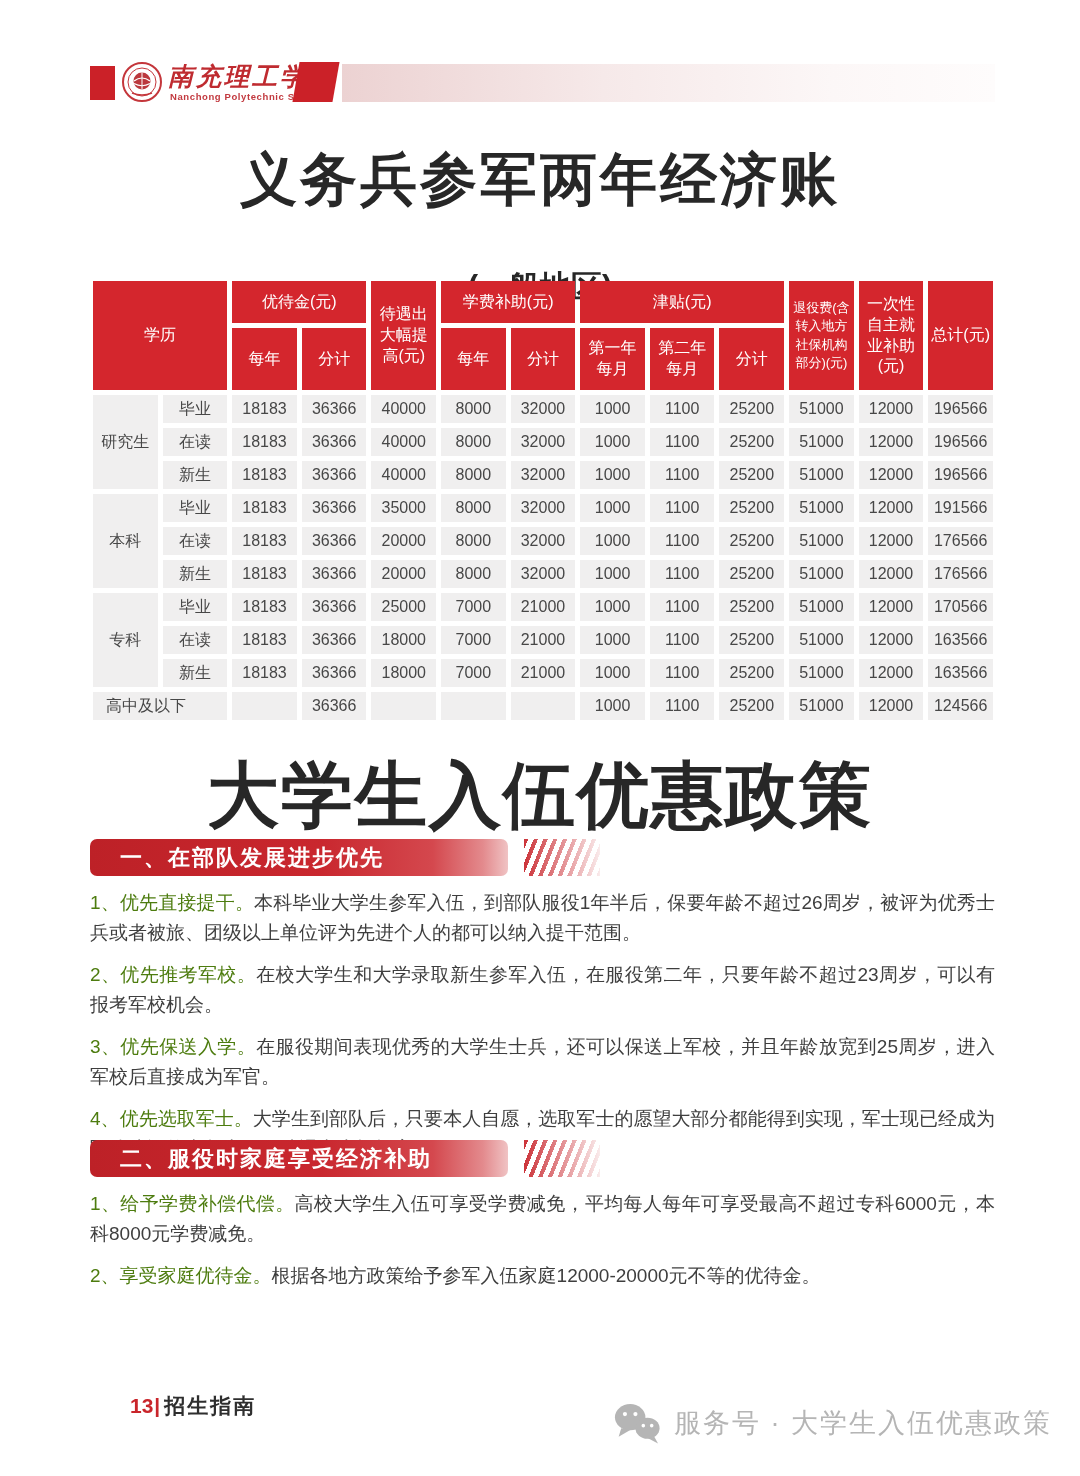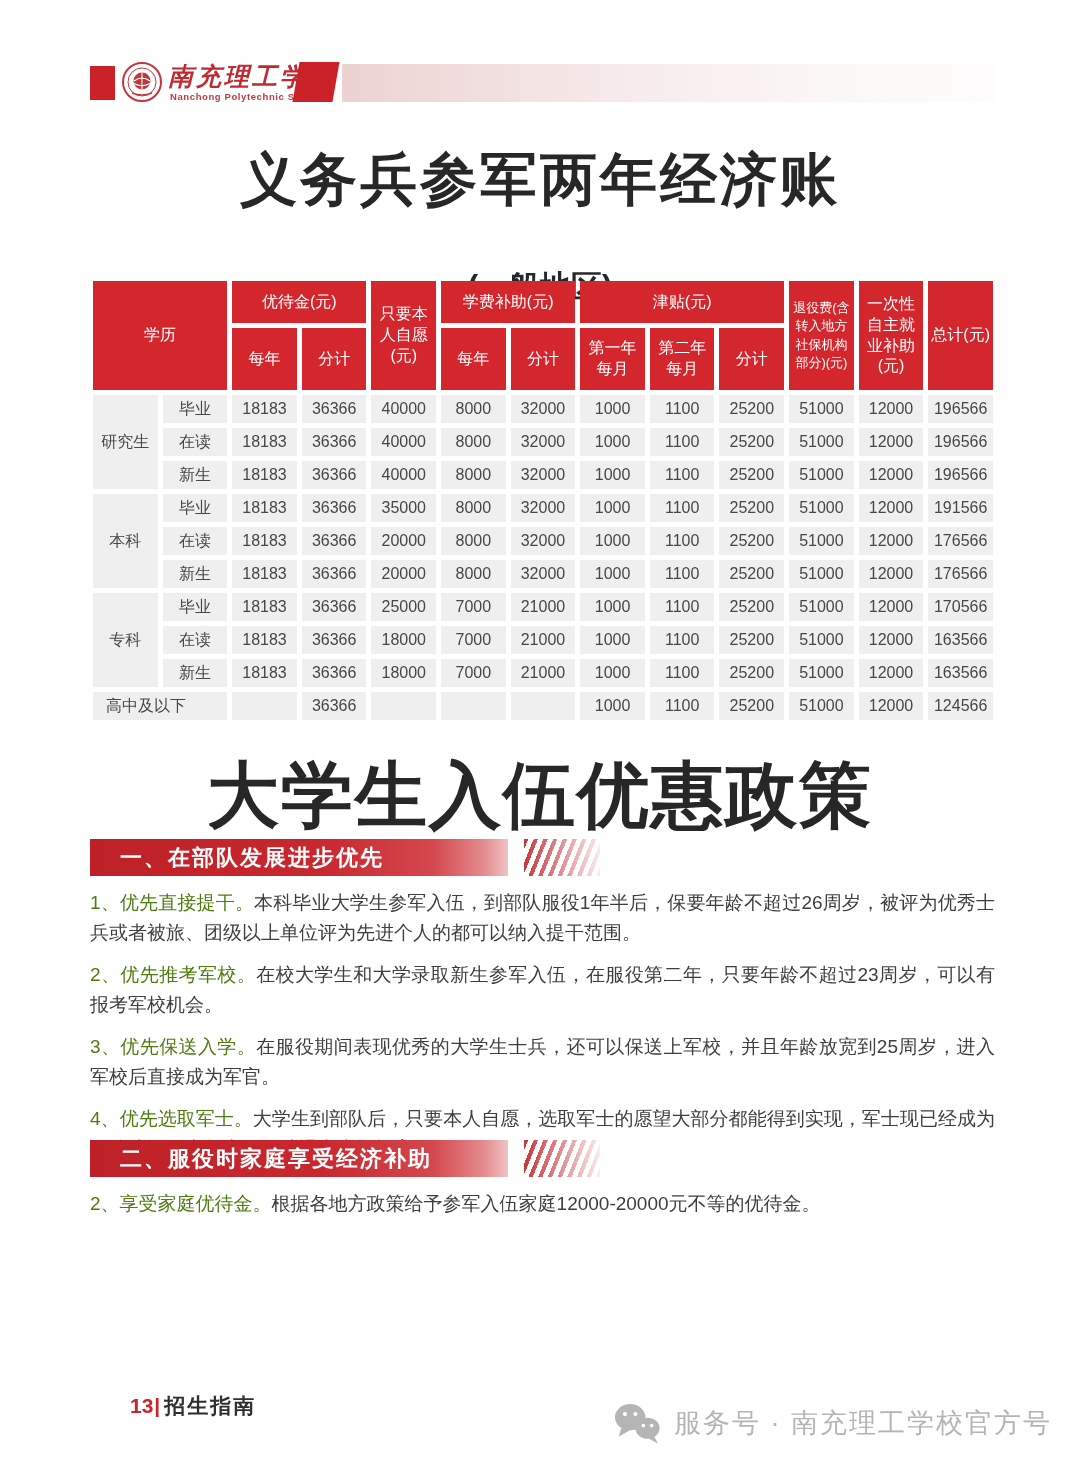--- a/index.html
+++ b/index.html
@@ -36,21 +36,21 @@
   table.econ tbody td { background:#f0efef; color:#474747; font-size:16px; height:28px; }
   table.econ tbody td.span-label { text-align:left; padding-left:13px; }
 
   
   .policy-section { position:absolute; left:90px; width:905px; }
   .sec1 { top:839px; }
   .sec2 { top:1140px; }
   .sec-banner { position:relative; height:37px; }
   .sec-banner-bar { position:absolute; left:0; top:0; width:418px; height:37px;
     background:linear-gradient(90deg,#bd2127 0%,#c9272e 55%,#d4484e 82%,#e38a8d 94%,#f0c3c4 100%);
-    color:#ffffff; font-size:22px; font-weight:700; line-height:37px; padding-left:30px; letter-spacing:2px; }
+    color:#ffffff; font-size:22px; font-weight:700; line-height:37px; padding-left:30px; letter-spacing:2px;border-radius:7px; }
   .sec-banner-stripes { position:absolute; left:434px; top:0; width:76px; height:37px;
     background:repeating-linear-gradient(112deg,#cc343a 0px,#cc343a 4px,#ffffff 4px,#ffffff 9px); }
   .sec-banner-stripes::after { content:""; position:absolute; inset:0;
     background:linear-gradient(90deg,rgba(255,255,255,0) 0%,rgba(255,255,255,0.9) 100%); }
   .policy-item { margin-top:12px; font-size:19px; line-height:30px; color:#3e3e3e; text-align:justify; }
   .policy-item .lead { color:#4d7c0f; }
 
   
   .footer-left { position:absolute; left:98px; top:1392px; font-size:21px; font-weight:700;margin-left:32px; }
   .footer-left .num { color:#c9252b; }
@@ -84,21 +84,21 @@
   </div>
 
   <div class="main-title">义务兵参军两年经济账</div>
   <div class="main-subtitle">(一般地区)</div>
 
   <table class="econ">
     <thead>
       <tr class="h1">
         <th rowspan="2" colspan="2">学历</th>
         <th colspan="2">优待金(元)</th>
-        <th rowspan="2">只要本人自愿(元)</th>
+        <th rowspan="2">待遇出大幅提高(元)</th>
         <th colspan="2">学费补助(元)</th>
         <th colspan="3">津贴(元)</th>
         <th rowspan="2" class="small">退役费(含转入地方社保机构部分)(元)</th>
         <th rowspan="2">一次性自主就业补助(元)</th>
         <th rowspan="2">总计(元)</th>
       </tr>
       <tr class="h2">
         <th>每年</th>
         <th>分计</th>
         <th>每年</th>
@@ -266,34 +266,35 @@
     <p class="policy-item"><span class="lead">2、优先推考军校。</span><span>在校大学生和大学录取新生参军入伍，在服役第二年，只要年龄不超过23周岁，可以有报考军校机会。</span></p>
     <p class="policy-item"><span class="lead">3、优先保送入学。</span><span>在服役期间表现优秀的大学生士兵，还可以保送上军校，并且年龄放宽到25周岁，进入军校后直接成为军官。</span></p>
     <p class="policy-item"><span class="lead">4、优先选取军士。</span><span>大学生到部队后，只要本人自愿，选取军士的愿望大部分都能得到实现，军士现已经成为军队建设的中坚力量，待遇出大幅提高。</span></p>
   </div>
 
   <div class="policy-section sec2">
     <div class="sec-banner">
       <div class="sec-banner-bar">二、服役时家庭享受经济补助</div>
       <div class="sec-banner-stripes"></div>
     </div>
+    <p class="policy-item"><span class="lead">1、给予学费补偿代偿。</span><span>高校大学生入伍可享受学费减免，平均每人每年可享受最高不超过专科6000元，本科8000元学费减免。</span></p>
     <p class="policy-item"><span class="lead">2、享受家庭优待金。</span><span>根据各地方政策给予参军入伍家庭12000-20000元不等的优待金。</span></p>
   </div>
 
   <div class="footer-left">
     <span class="num">13</span><span class="bar">|</span><span class="label">招生指南</span>
   </div>
 
   <div class="watermark">
     <svg width="50" height="42" viewBox="0 0 46 40">
       <ellipse cx="16.5" cy="14.5" rx="14.5" ry="12.5" fill="#b5b5b5"></ellipse>
       <polygon points="8,25 5.5,33 17,26.5" fill="#b5b5b5"></polygon>
       <circle cx="11.5" cy="11.5" r="2" fill="#ffffff"></circle>
       <circle cx="21.5" cy="11.5" r="2" fill="#ffffff"></circle>
       <ellipse cx="33" cy="25" rx="11.5" ry="10" fill="#b5b5b5"></ellipse>
       <polygon points="39.5,33 43,39.5 33.5,34.5" fill="#b5b5b5"></polygon>
       <circle cx="29" cy="22.5" r="1.7" fill="#ffffff"></circle>
       <circle cx="37" cy="22.5" r="1.7" fill="#ffffff"></circle>
     </svg>
-    <span class="wm-text">服务号 · 南充理工学校官方号</span>
+    <span class="wm-text">服务号 · 大学生入伍优惠政策</span>
   </div>
 
 </div>
 
 </body></html>

